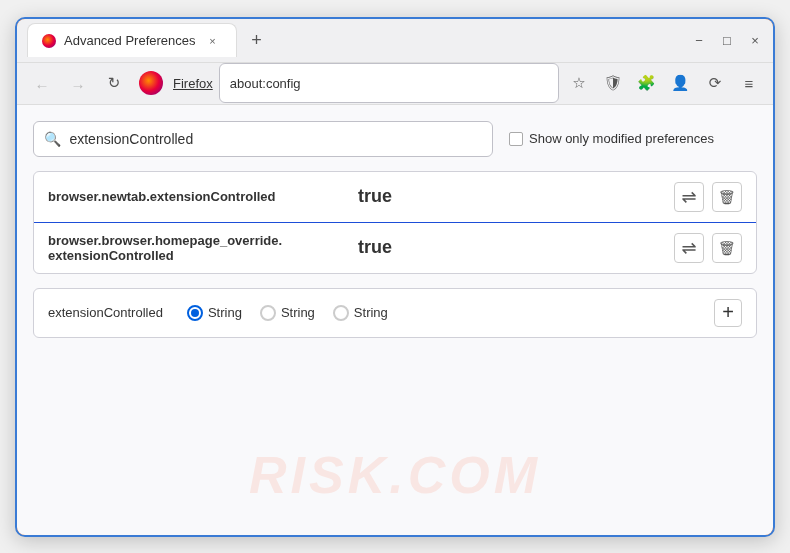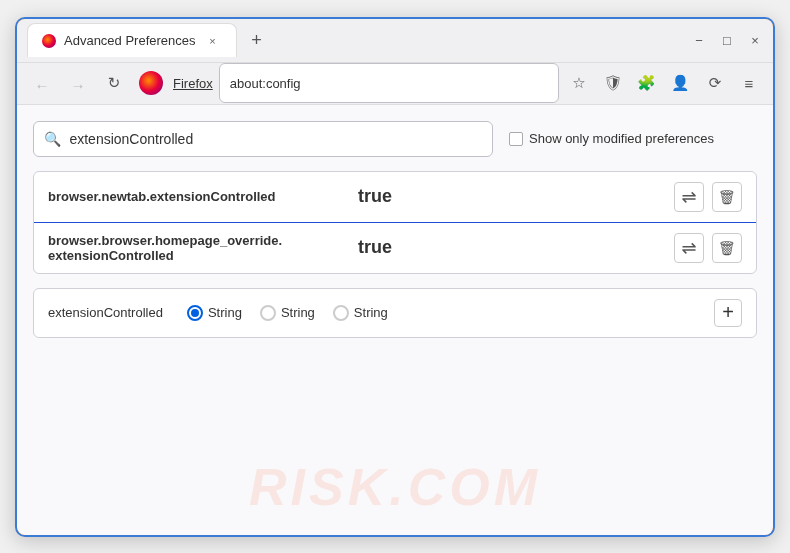--- a/index.html
+++ b/index.html
@@ -184,21 +184,21 @@
       flex: 1;
       background: #f9f9fb;
       padding: 16px;
       overflow: hidden;
       position: relative;
     }
 
     
     .watermark {
       position: absolute;
-      bottom: 18px;
+      bottom: 30px;
       left: 50%;
       transform: translateX(-50%);
       font-size: 52px;
       font-weight: 900;
       color: rgba(255, 100, 60, 0.12);
       letter-spacing: 4px;
       white-space: nowrap;
       pointer-events: none;
       font-style: italic;
     }

